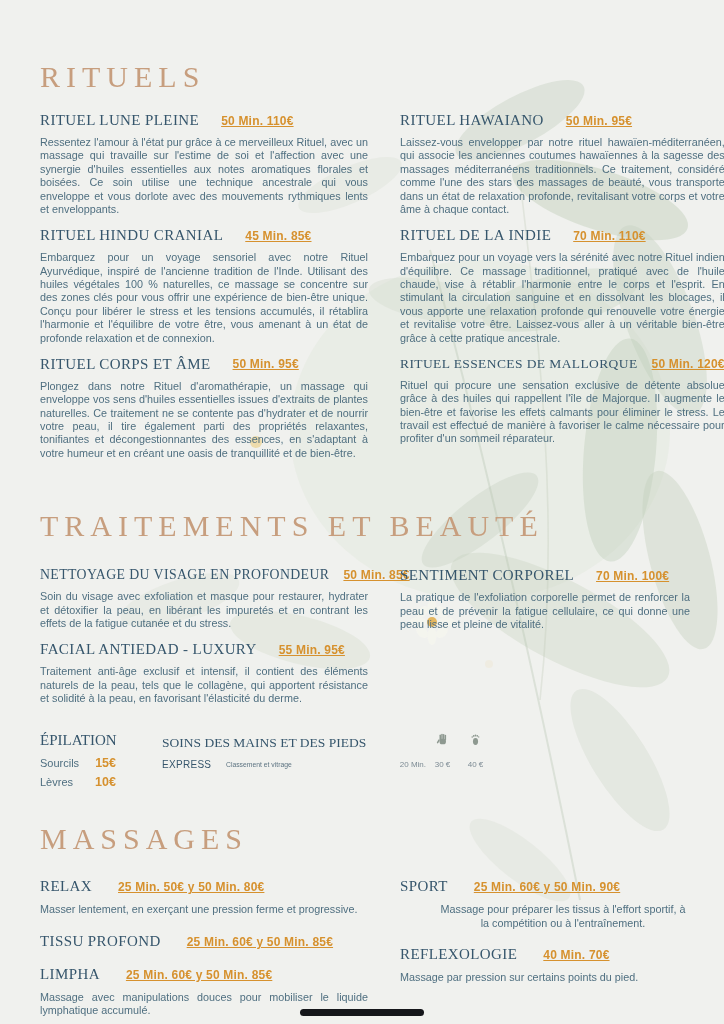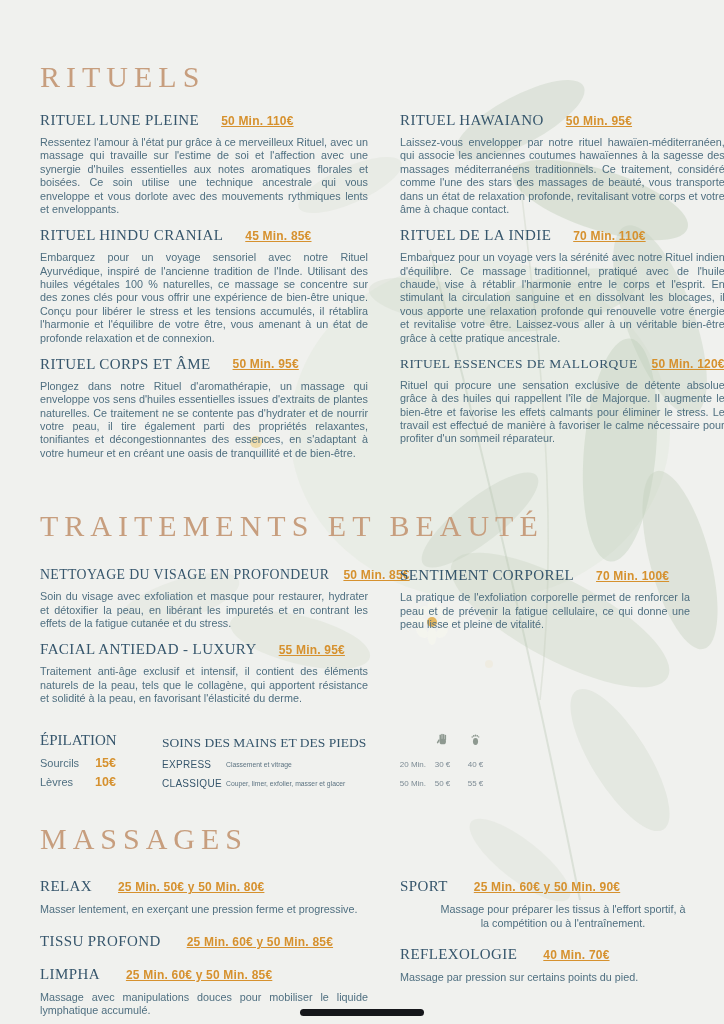--- a/index.html
+++ b/index.html
@@ -217,27 +217,20 @@
               </svg>
             </span>
           </div>
           <div class="soins-line">
             <span class="soins-name">EXPRESS</span>
             <span class="soins-detail">Classement et vitrage</span>
             <span class="soins-dur">20 Min.</span>
             <span class="soins-price">30 €</span>
             <span class="soins-price">40 €</span>
           </div>
-          <div class="soins-line">
-            <span class="soins-name">CLASSIQUE</span>
-            <span class="soins-detail">Couper, limer, exfolier, masser et glacer</span>
-            <span class="soins-dur">50 Min.</span>
-            <span class="soins-price">50 €</span>
-            <span class="soins-price">55 €</span>
-          </div>
         </div>
       </div>
     </div>
 
     <div class="sect" style="margin-top:30px;">
       <div class="section-heading">MASSAGES</div>
       <div class="cols" style="margin-top:24px;">
         <div>
           <div class="item" style="margin-bottom:16px;">
             <div class="mass-title-row">

